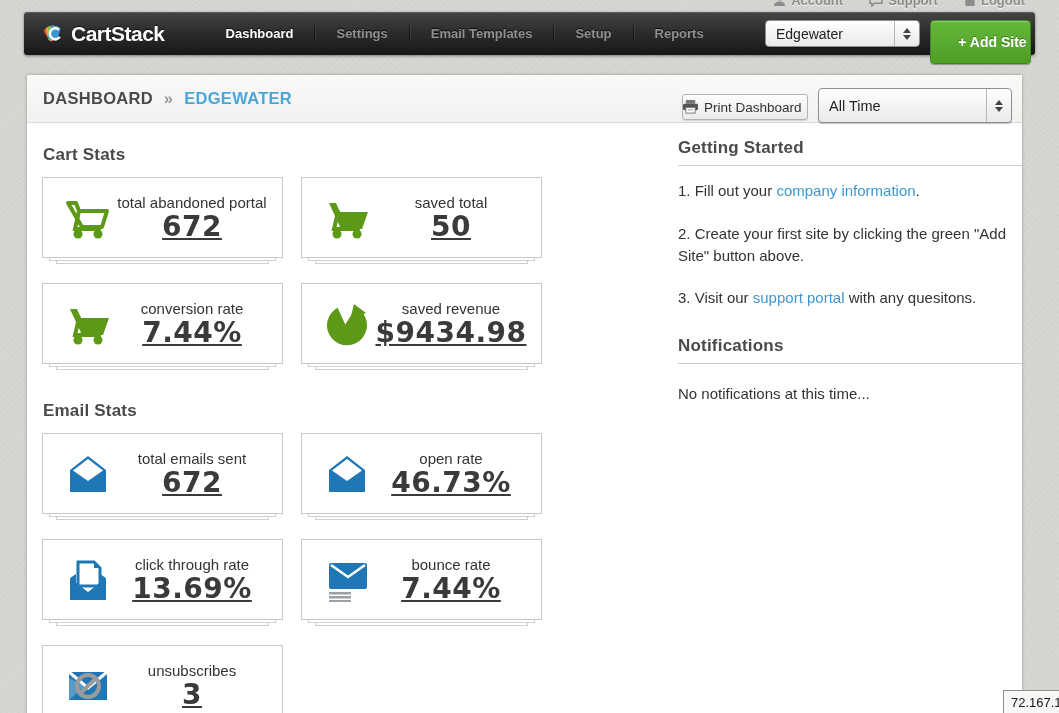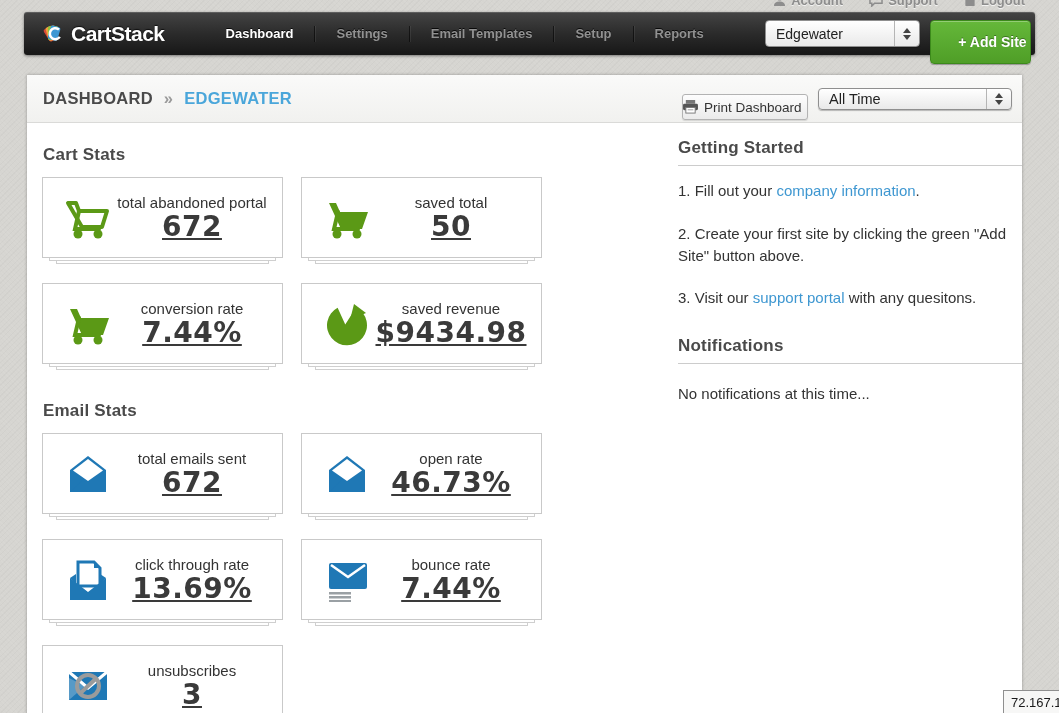--- a/index.html
+++ b/index.html
@@ -76,21 +76,21 @@
 
   .print-btn {
     position:absolute; left:655px; top:13px; width:126px; height:26px;
     background:linear-gradient(#fdfdfd,#ebebeb);
     border:1px solid #b3b3b3; border-radius:3px;
     display:flex; align-items:center; justify-content:flex-start; gap:6px;
     font-size:13.5px; color:#333; cursor:pointer;
     box-shadow:0 1px 1px rgba(0,0,0,.12);
     margin-top:6px;
   }
-  .time-select { position:absolute; left:791px; top:13px; width:194px; height:22px; font-size:14.5px; }
+  .time-select { position:absolute; left:791px; top:13px; width:194px; height:35px; font-size:14.5px; }
 
   
   .section-title { position:absolute; font-size:17px; font-weight:bold; color:#4a4a4a; letter-spacing:.2px; }
   .stat { position:absolute; width:241px; }
   .stat-card { height:81px; background:#fff; border:1px solid #c9c9c9; display:flex; align-items:center; }
   .stat-icon { margin-left:19px; width:52px; display:flex; justify-content:center; align-items:center; }
   .stat-text { flex:1; text-align:center; padding-right:12px; }
   .stat-label { font-size:15px; color:#333; margin-bottom:1px; }
   .stat-value { font-family:"DejaVu Sans", sans-serif; font-size:28px; font-weight:bold; color:#3a3a3a; line-height:1.05; letter-spacing:.5px;text-decoration:underline; }
   .sheet { height:3px; background:#fff; border:1px solid #cfcfcf; border-top:none; }

